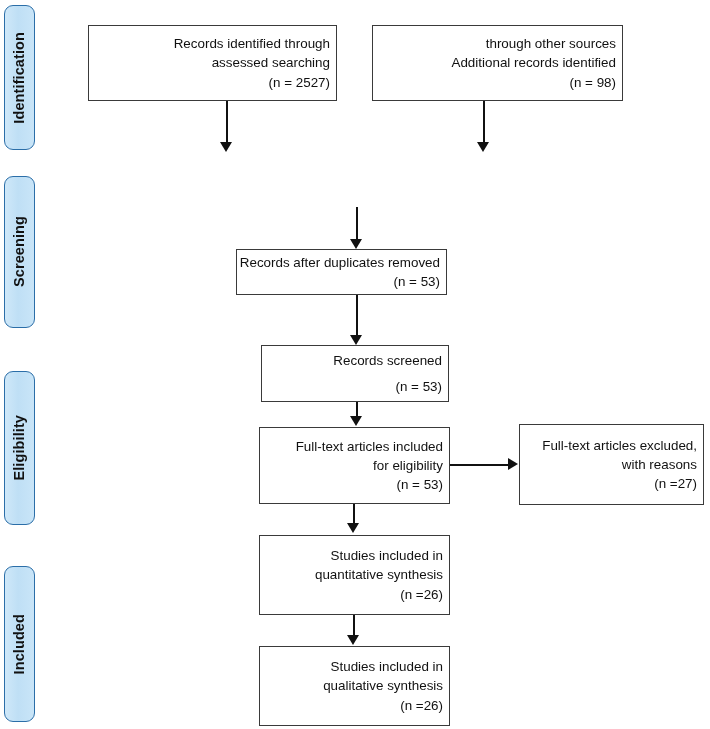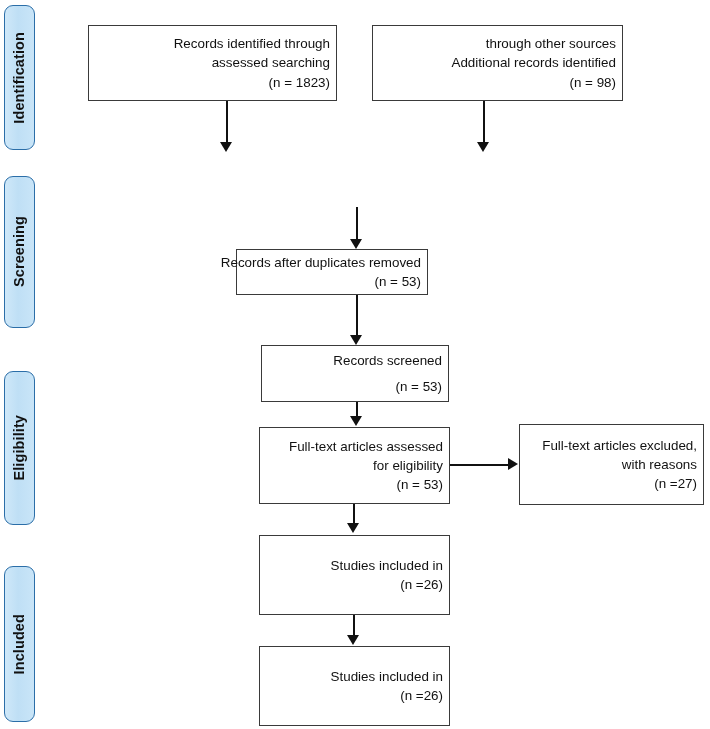--- a/index.html
+++ b/index.html
@@ -111,79 +111,81 @@
     <span class="stage-label">Eligibility</span>
   </div>
 
   <div class="stage-tab" style="top:566px; height:156px;">
     <span class="stage-label">Included</span>
   </div>
 
   <div class="flow-box" style="left:88px; top:25px; width:249px; height:76px;">
     <span class="ln">Records identified through</span>
     <span class="ln">assessed searching</span>
-    <span class="ln">(n = 1823)</span>
+    <span class="ln">(n = 2527)</span>
   </div>
 
   <div class="flow-box" style="left:372px; top:25px; width:251px; height:76px;">
     <span class="ln">through other sources</span>
     <span class="ln">Additional records identified</span>
     <span class="ln">(n = 98)</span>
   </div>
 
   <div class="conn-v" style="left:226px; top:101px; height:43px;"></div>
   <div class="arrow-down" style="left:220px; top:142px;"></div>
 
   <div class="conn-v" style="left:483px; top:101px; height:43px;"></div>
   <div class="arrow-down" style="left:477px; top:142px;"></div>
 
 
   <div class="conn-v" style="left:356px; top:207px; height:34px;"></div>
   <div class="arrow-down" style="left:350px; top:239px;"></div>
 
-  <div class="flow-box" style="left:236px; top:249px; width:192px; height:46px;">
+  <div class="flow-box" style="left:236px; top:249px; width:211px; height:46px;">
     <span class="ln">Records after duplicates removed</span>
     <span class="ln">(n = 53)</span>
   </div>
 
   <div class="conn-v" style="left:356px; top:295px; height:42px;"></div>
   <div class="arrow-down" style="left:350px; top:335px;"></div>
 
   <div class="flow-box" style="left:261px; top:345px; width:188px; height:57px;gap:6px;">
     <span class="ln">Records screened</span>
     <span class="ln">(n = 53)</span>
   </div>
 
   <div class="conn-v" style="left:356px; top:402px; height:16px;"></div>
   <div class="arrow-down" style="left:350px; top:416px;"></div>
 
   <div class="flow-box" style="left:259px; top:427px; width:191px; height:77px;">
-    <span class="ln">Full-text articles assessed</span>
+    <span class="ln">Full-text articles included</span>
     <span class="ln">for eligibility</span>
     <span class="ln">(n = 53)</span>
   </div>
 
   <div class="conn-h" style="left:450px; top:464px; width:60px;"></div>
   <div class="arrow-right" style="left:508px; top:458px;"></div>
 
   <div class="flow-box" style="left:519px; top:424px; width:185px; height:81px;">
     <span class="ln">Full-text articles excluded,</span>
     <span class="ln">with reasons</span>
     <span class="ln">(n =27)</span>
   </div>
 
   <div class="conn-v" style="left:353px; top:504px; height:21px;"></div>
   <div class="arrow-down" style="left:347px; top:523px;"></div>
 
   <div class="flow-box" style="left:259px; top:535px; width:191px; height:80px;">
     <span class="ln">Studies included in</span>
+    <span class="ln">quantitative synthesis</span>
     <span class="ln">(n =26)</span>
   </div>
 
   <div class="conn-v" style="left:353px; top:615px; height:22px;"></div>
   <div class="arrow-down" style="left:347px; top:635px;"></div>
 
   <div class="flow-box" style="left:259px; top:646px; width:191px; height:80px;">
     <span class="ln">Studies included in</span>
+    <span class="ln">qualitative synthesis</span>
     <span class="ln">(n =26)</span>
   </div>
 
 </div>
 
 </body></html>

